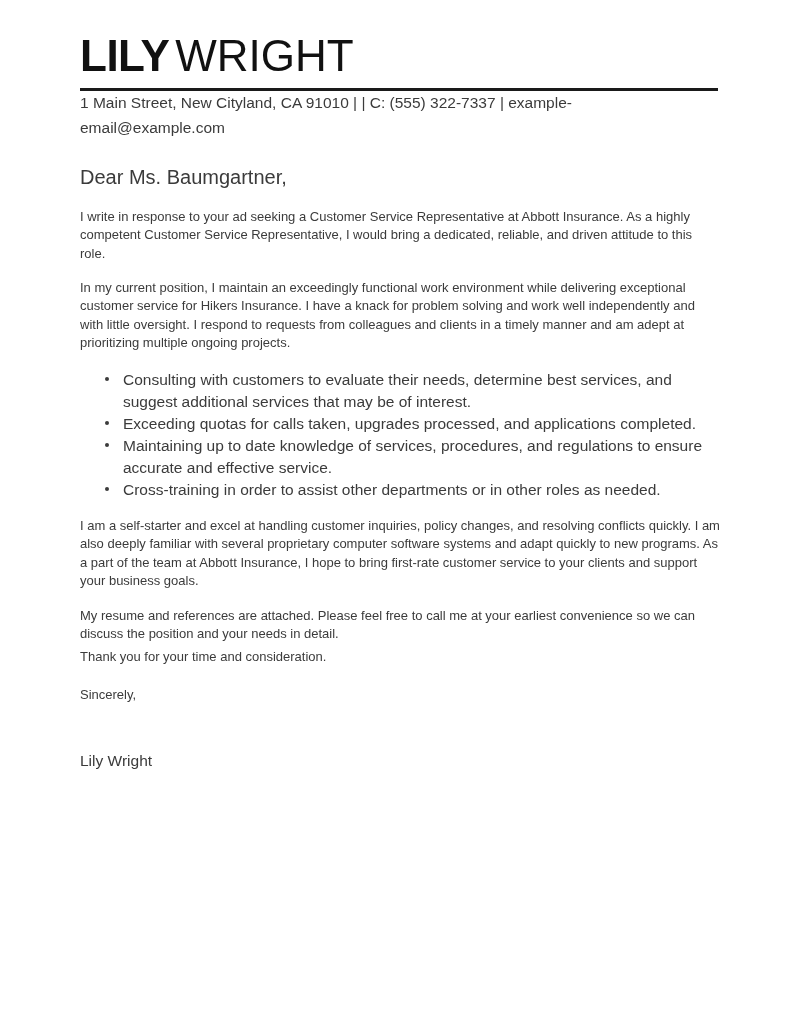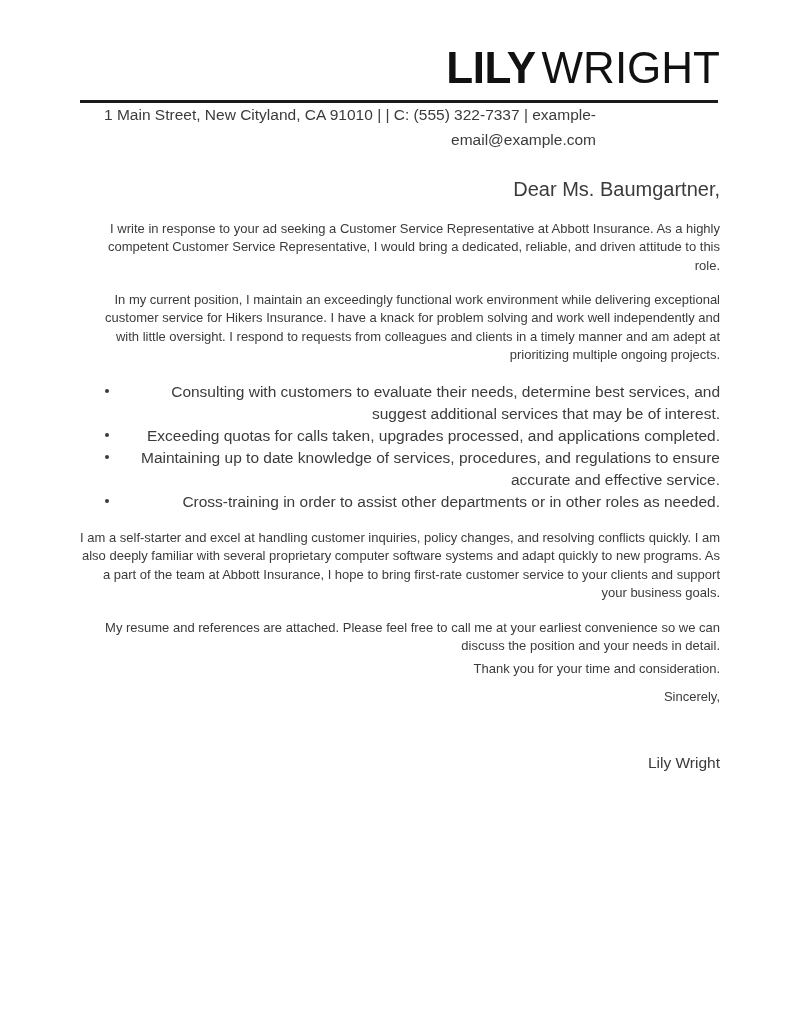--- a/index.html
+++ b/index.html
@@ -21,23 +21,22 @@
     width: 800px;
     height: 1035px;
     background: #ffffff;
     box-sizing: border-box;
     padding: 0;
   }
 
   .content {
     position: absolute;
     left: 80px;
-    top: 46px;
+    top: 34px;
     width: 640px;
-    text-align: right;
   }
 
   
   .letterhead {
     margin: 0;
     padding: 0;
     line-height: 1.0;
     white-space: nowrap;
   }
   .name-first {
@@ -101,21 +100,21 @@
     position: absolute;
     left: 25px;
     top: 8px;
     width: 4px;
     height: 4px;
     background: #3b3b3b;
     border-radius: 50%;
   }
 
   .closing-thanks { margin-top: 5px; }
-  .closing-sincerely { margin-top: 9px; }
+  .closing-sincerely { margin-top: 19px; }
 
   .signature {
     margin: 46px 0 0 0;
     font-size: 15.5px;
     line-height: 1.42;
     color: #3b3b3b;
   }
 </style>
 </head>
 <body>

